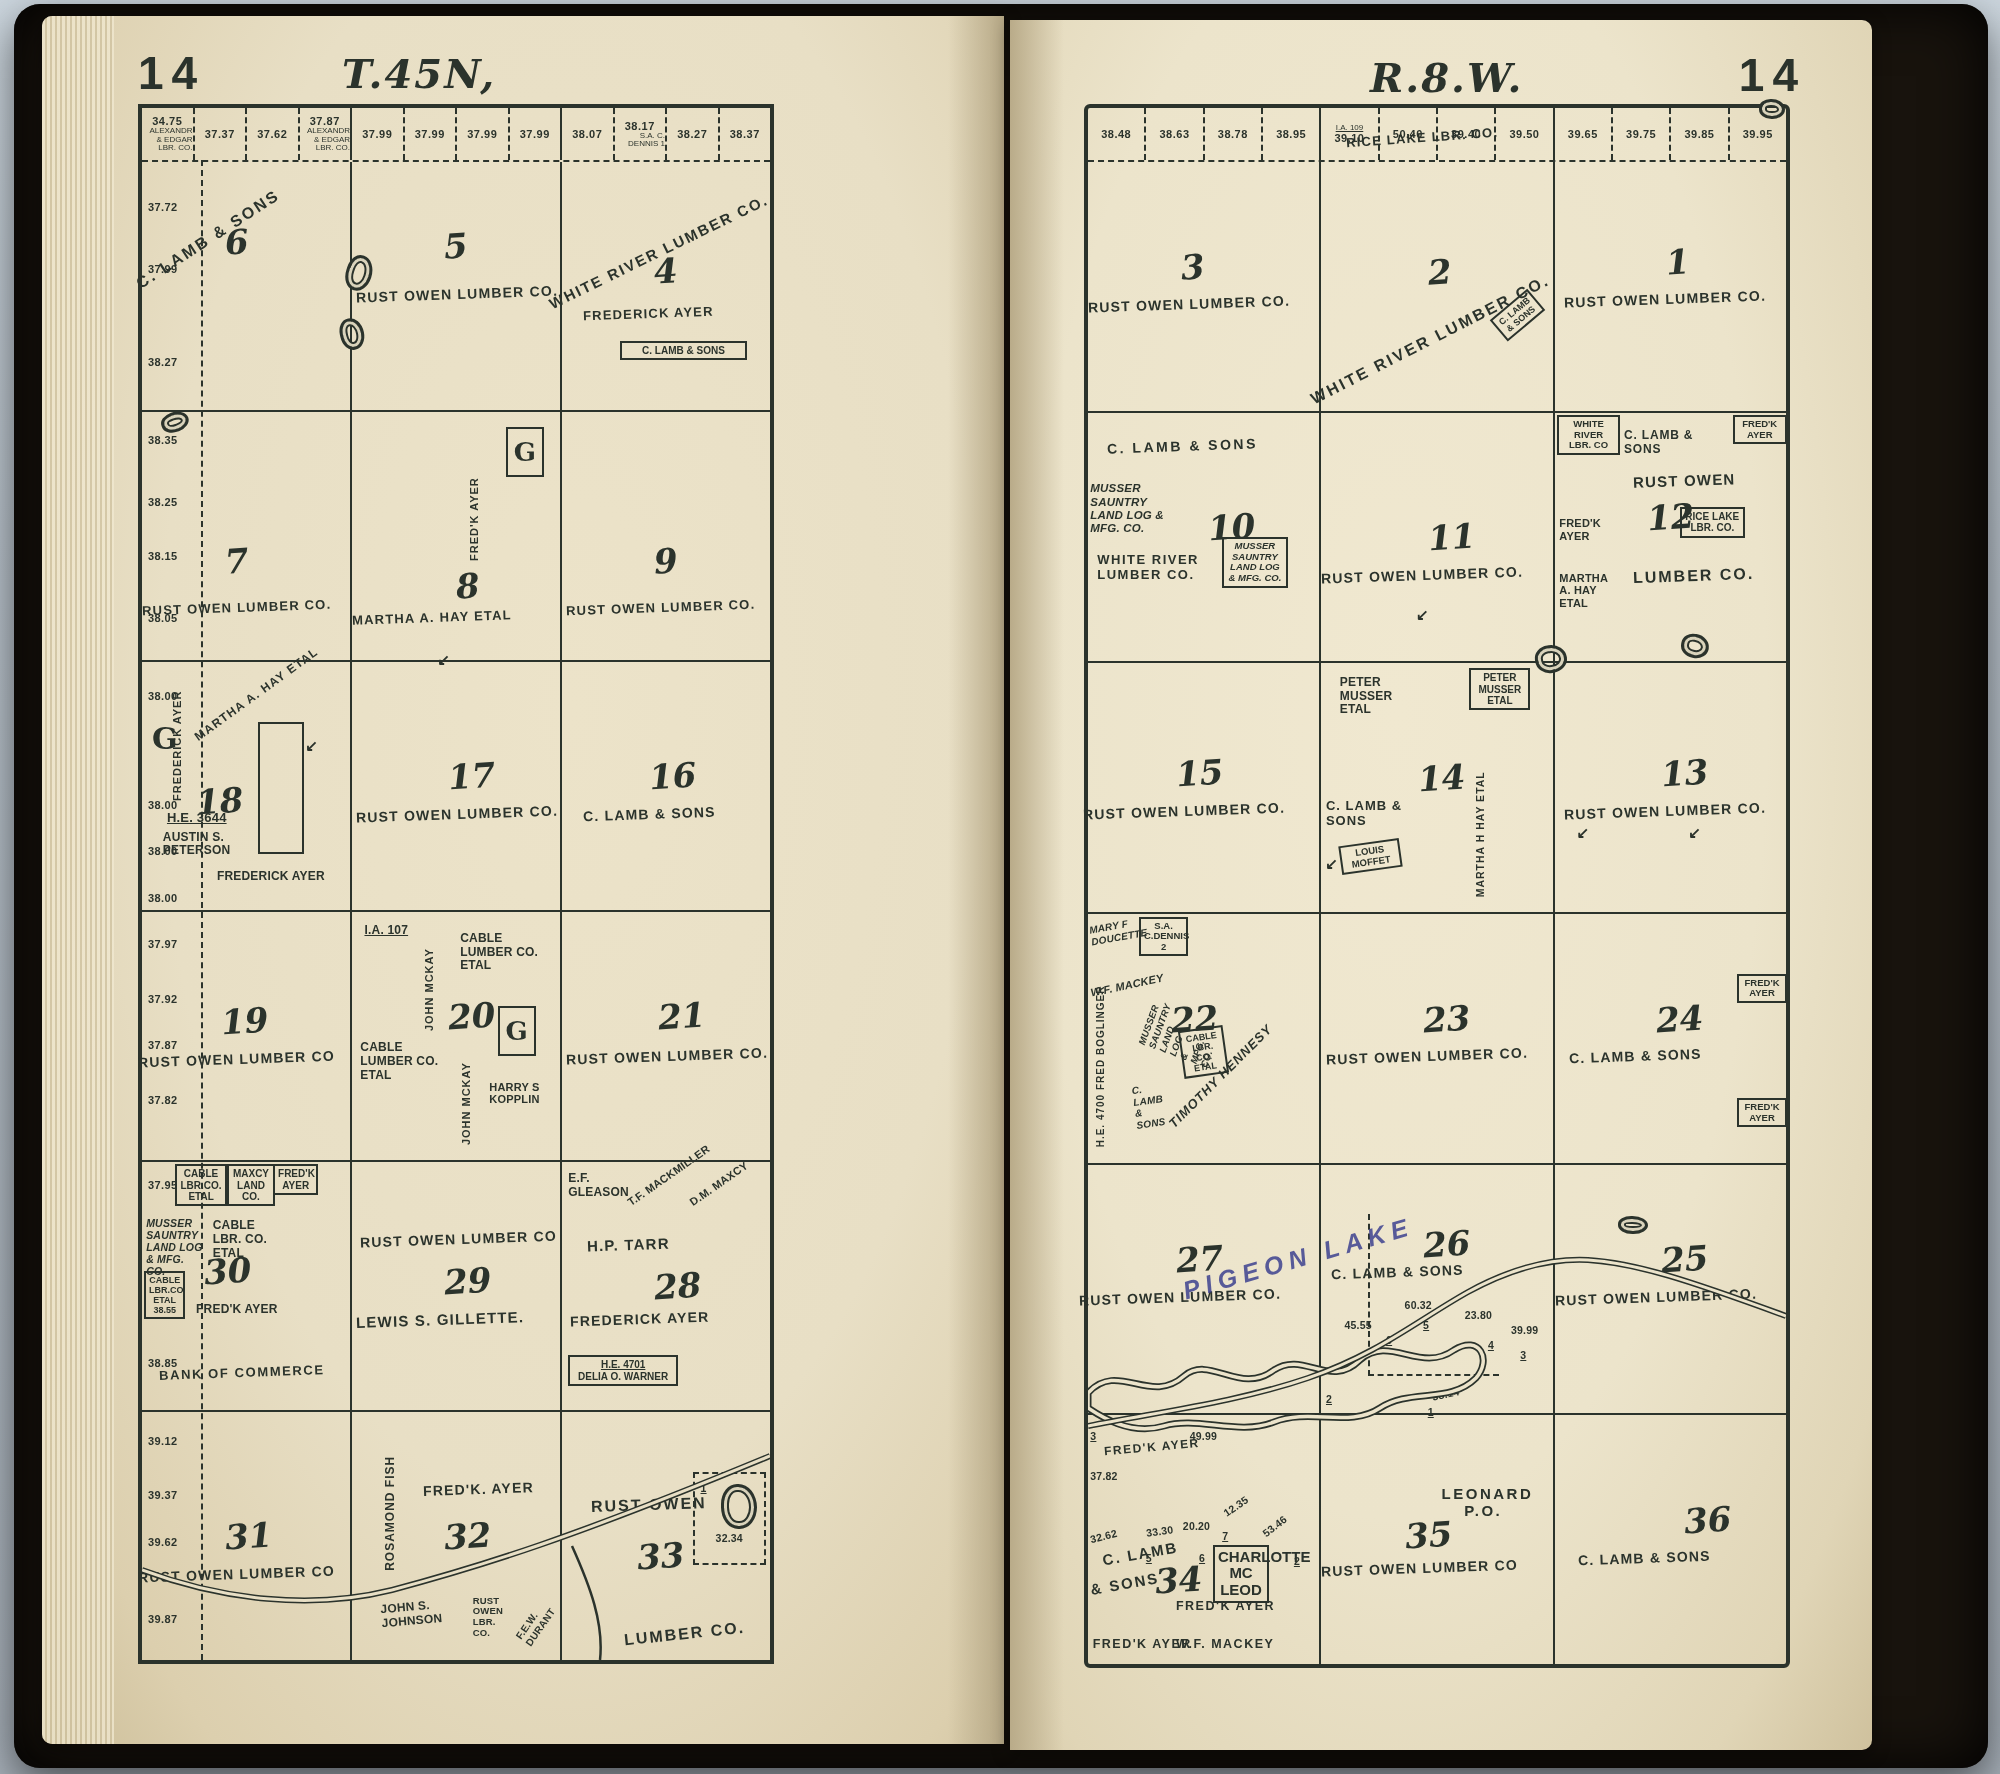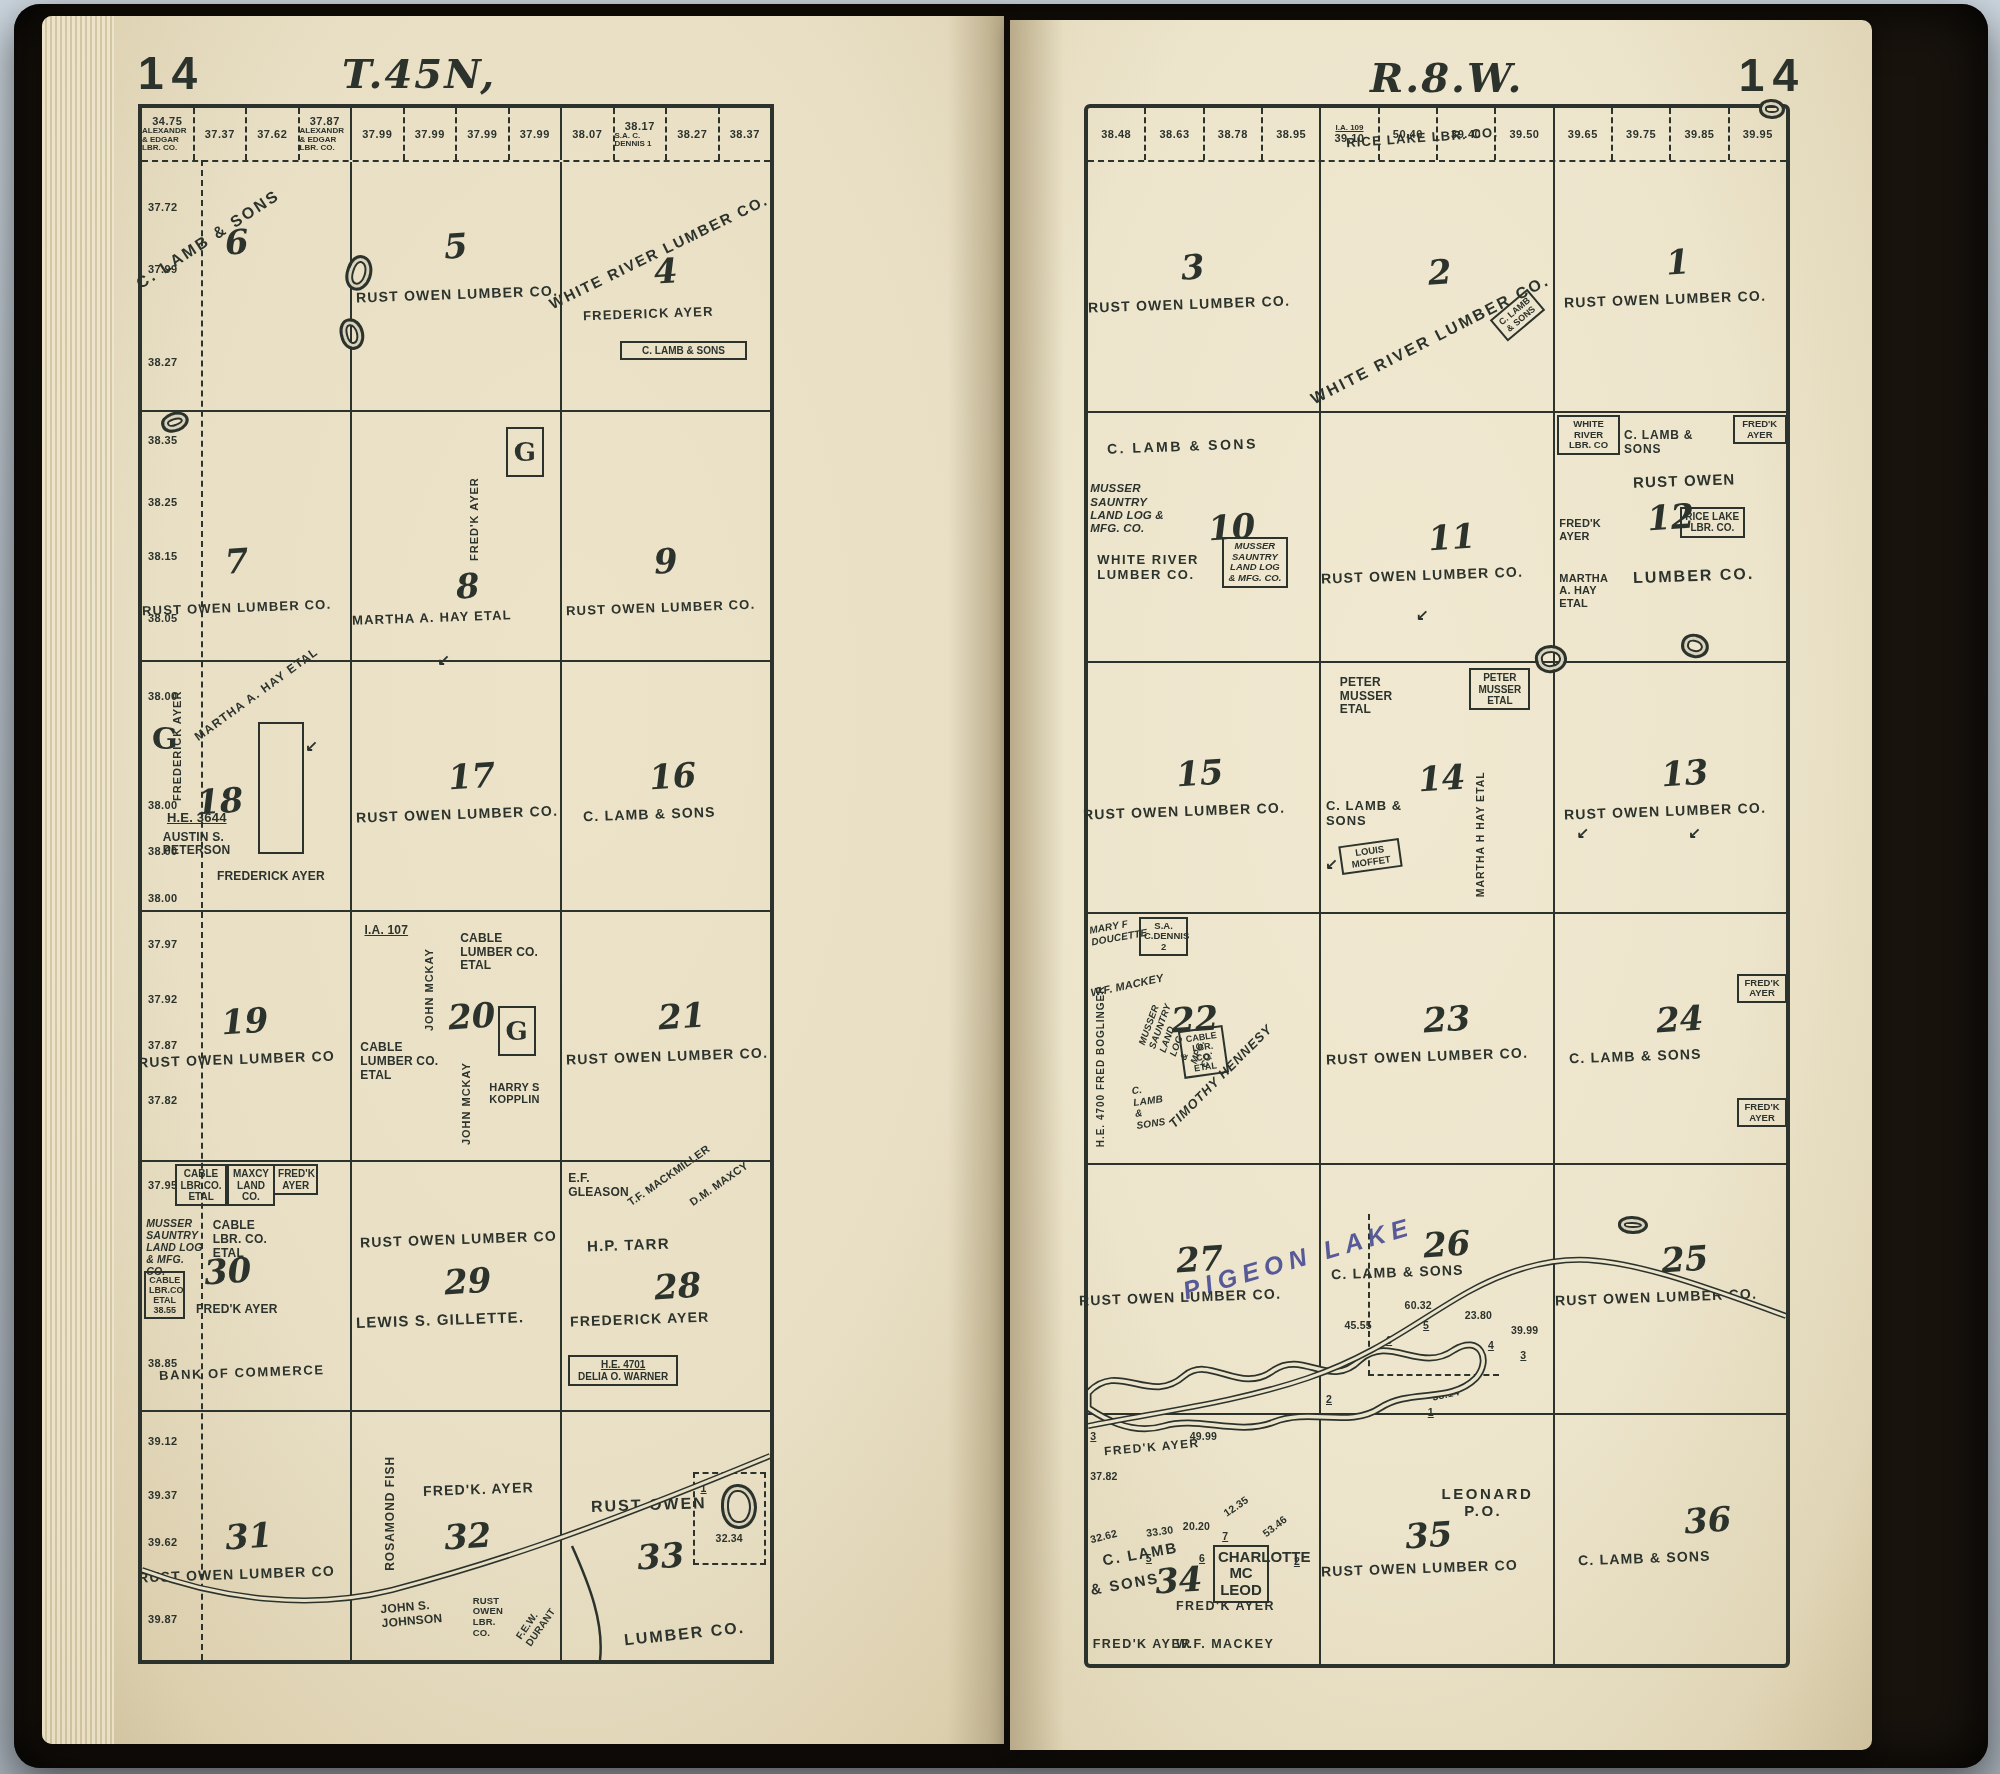--- a/index.html
+++ b/index.html
@@ -39,21 +39,21 @@
   .map{position:absolute;border:4px solid var(--ink);}
   .mleft{left:96px;top:88px;width:628px;height:1552px;}
   .mright{left:74px;top:84px;width:698px;height:1556px;border-radius:6px;}
 
   .tstrip{position:absolute;left:0;top:0;right:0;height:52px;display:flex;
     border-bottom:2px dashed var(--ink);}
   .tcell{flex:1;position:relative;display:flex;flex-direction:column;align-items:center;justify-content:center;overflow:visible;}
   .tcell + .tcell{border-left:2px dashed var(--ink);}
   .tcell.sb{border-left:2px solid var(--ink);}
   .ta{font-size:11px;font-weight:700;letter-spacing:.5px;}
-  .to{font-size:8px;font-weight:700;line-height:1.05;text-align:left;}
+  .to{font-size:8px;font-weight:400;line-height:1.05;text-align:right;}
 
   .rows{position:absolute;left:0;top:54px;right:0;bottom:0;display:flex;flex-direction:column;}
   .srow{flex:1;display:flex;}
   .srow + .srow{border-top:2px solid var(--ink);}
   .sec{flex:1;position:relative;overflow:visible;}
   .sec + .sec{border-left:2px solid var(--ink);}
 
   .lstrip{position:absolute;left:0;top:52px;bottom:0;width:9.4%;
     border-right:2px dashed var(--ink);pointer-events:none;}
   .ev{position:absolute;left:6px;font-size:11px;font-weight:700;letter-spacing:.4px;}

